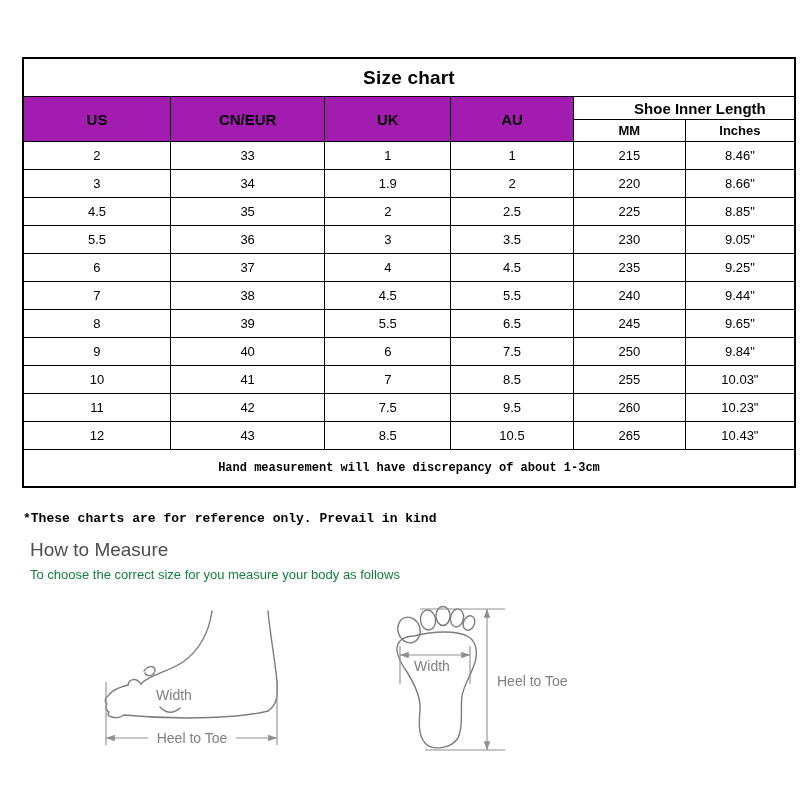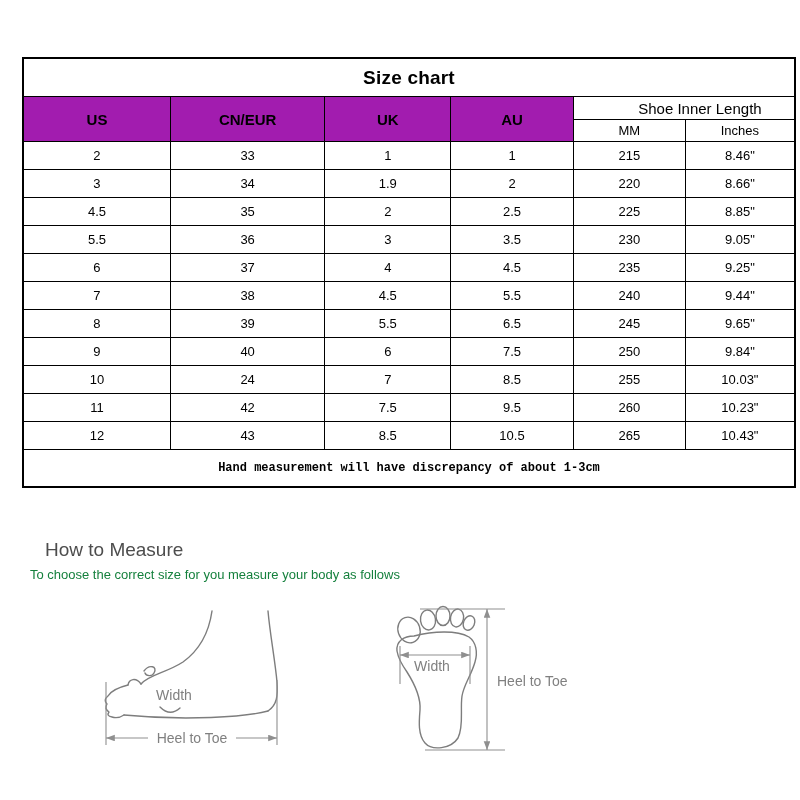--- a/index.html
+++ b/index.html
@@ -4,28 +4,28 @@
 <style>
   html,body{margin:0;padding:0;background:#ffffff;}
   .page{position:relative;width:800px;height:800px;background:#ffffff;overflow:hidden;
         font-family:"Liberation Sans",sans-serif;color:#000;margin-left:8px;}
 
   table.size-table{position:absolute;left:14px;top:57px;width:774px;
         border-collapse:collapse;table-layout:fixed;border:2px solid #000;background:#fff;}
   .size-table th,.size-table td{border:1px solid #000;text-align:center;vertical-align:middle;padding:0;}
   .title-row th{height:37px;font-size:19px;font-weight:bold;background:#fff;letter-spacing:.2px;}
   th.main-col{background:#a21caf;font-size:15px;font-weight:bold;}
-  th.group-col{background:#ffffff;height:22px;font-size:15px;font-weight:normal;padding-left:32px;}
-  th.sub-col{background:#ffffff;height:21px;font-size:13px;font-weight:normal;}
+  th.group-col{background:#ffffff;height:22px;font-size:15px;font-weight:bold;padding-left:32px;}
+  th.sub-col{background:#ffffff;height:21px;font-size:13px;font-weight:bold;}
   tbody.rows td{height:27px;font-size:13px;}
   td.footnote{height:36px;font-family:"Liberation Mono",monospace;font-weight:bold;font-size:12px;}
 
   .ref-note{position:absolute;left:15px;top:511px;font-family:"Liberation Mono",monospace;
         font-weight:bold;font-size:13px;color:#000;}
-  .measure-heading{position:absolute;left:37px;top:539px;font-size:19px;color:#4d4d4d;}
+  .measure-heading{position:absolute;left:22px;top:539px;font-size:19px;color:#4d4d4d;}
   .measure-sub{position:absolute;left:22px;top:567px;font-size:13px;color:#15803d;}
   .caption{position:absolute;left:0;top:745px;width:800px;text-align:center;font-size:15px;color:#3c3c3c;}
 
   svg.diagram{position:absolute;overflow:visible;}
   svg.side-view{left:88px;top:604px;}
   svg.bottom-view{left:375px;top:599px;}
   .foot{fill:none;stroke:#7d7d7d;stroke-width:1.4;stroke-linecap:round;stroke-linejoin:round;}
   .meas{fill:none;stroke:#8f8f8f;stroke-width:1.1;}
   .dlabel{font-family:"Liberation Sans",sans-serif;font-size:14px;fill:#808080;}
 </style>
@@ -119,21 +119,21 @@
         <tr>
           <td>9</td>
           <td>40</td>
           <td>6</td>
           <td>7.5</td>
           <td>250</td>
           <td>9.84"</td>
         </tr>
         <tr>
           <td>10</td>
-          <td>24</td>
+          <td>41</td>
           <td>7</td>
           <td>8.5</td>
           <td>255</td>
           <td>10.03"</td>
         </tr>
         <tr>
           <td>11</td>
           <td>42</td>
           <td>7.5</td>
           <td>9.5</td>
@@ -149,20 +149,21 @@
           <td>10.43"</td>
         </tr>
       </tbody>
     <tfoot>
       <tr>
         <td class="footnote" colspan="6">Hand measurement will have discrepancy of about 1-3cm</td>
       </tr>
     </tfoot>
   </table>
 
+  <div class="ref-note">*These charts are for reference only. Prevail in kind</div>
 
   <div class="measure-heading">How to Measure</div>
   <div class="measure-sub">To choose the correct size for you measure your body as follows</div>
 
   <svg class="diagram side-view" width="195" height="145" viewBox="0 0 195 145">
     <defs>
       <marker id="ah1" markerWidth="9" markerHeight="7" refX="8" refY="3" orient="auto-start-reverse">
         <path d="M0,0 L8,3 L0,6 Z" fill="#8f8f8f"></path>
       </marker>
     </defs>

